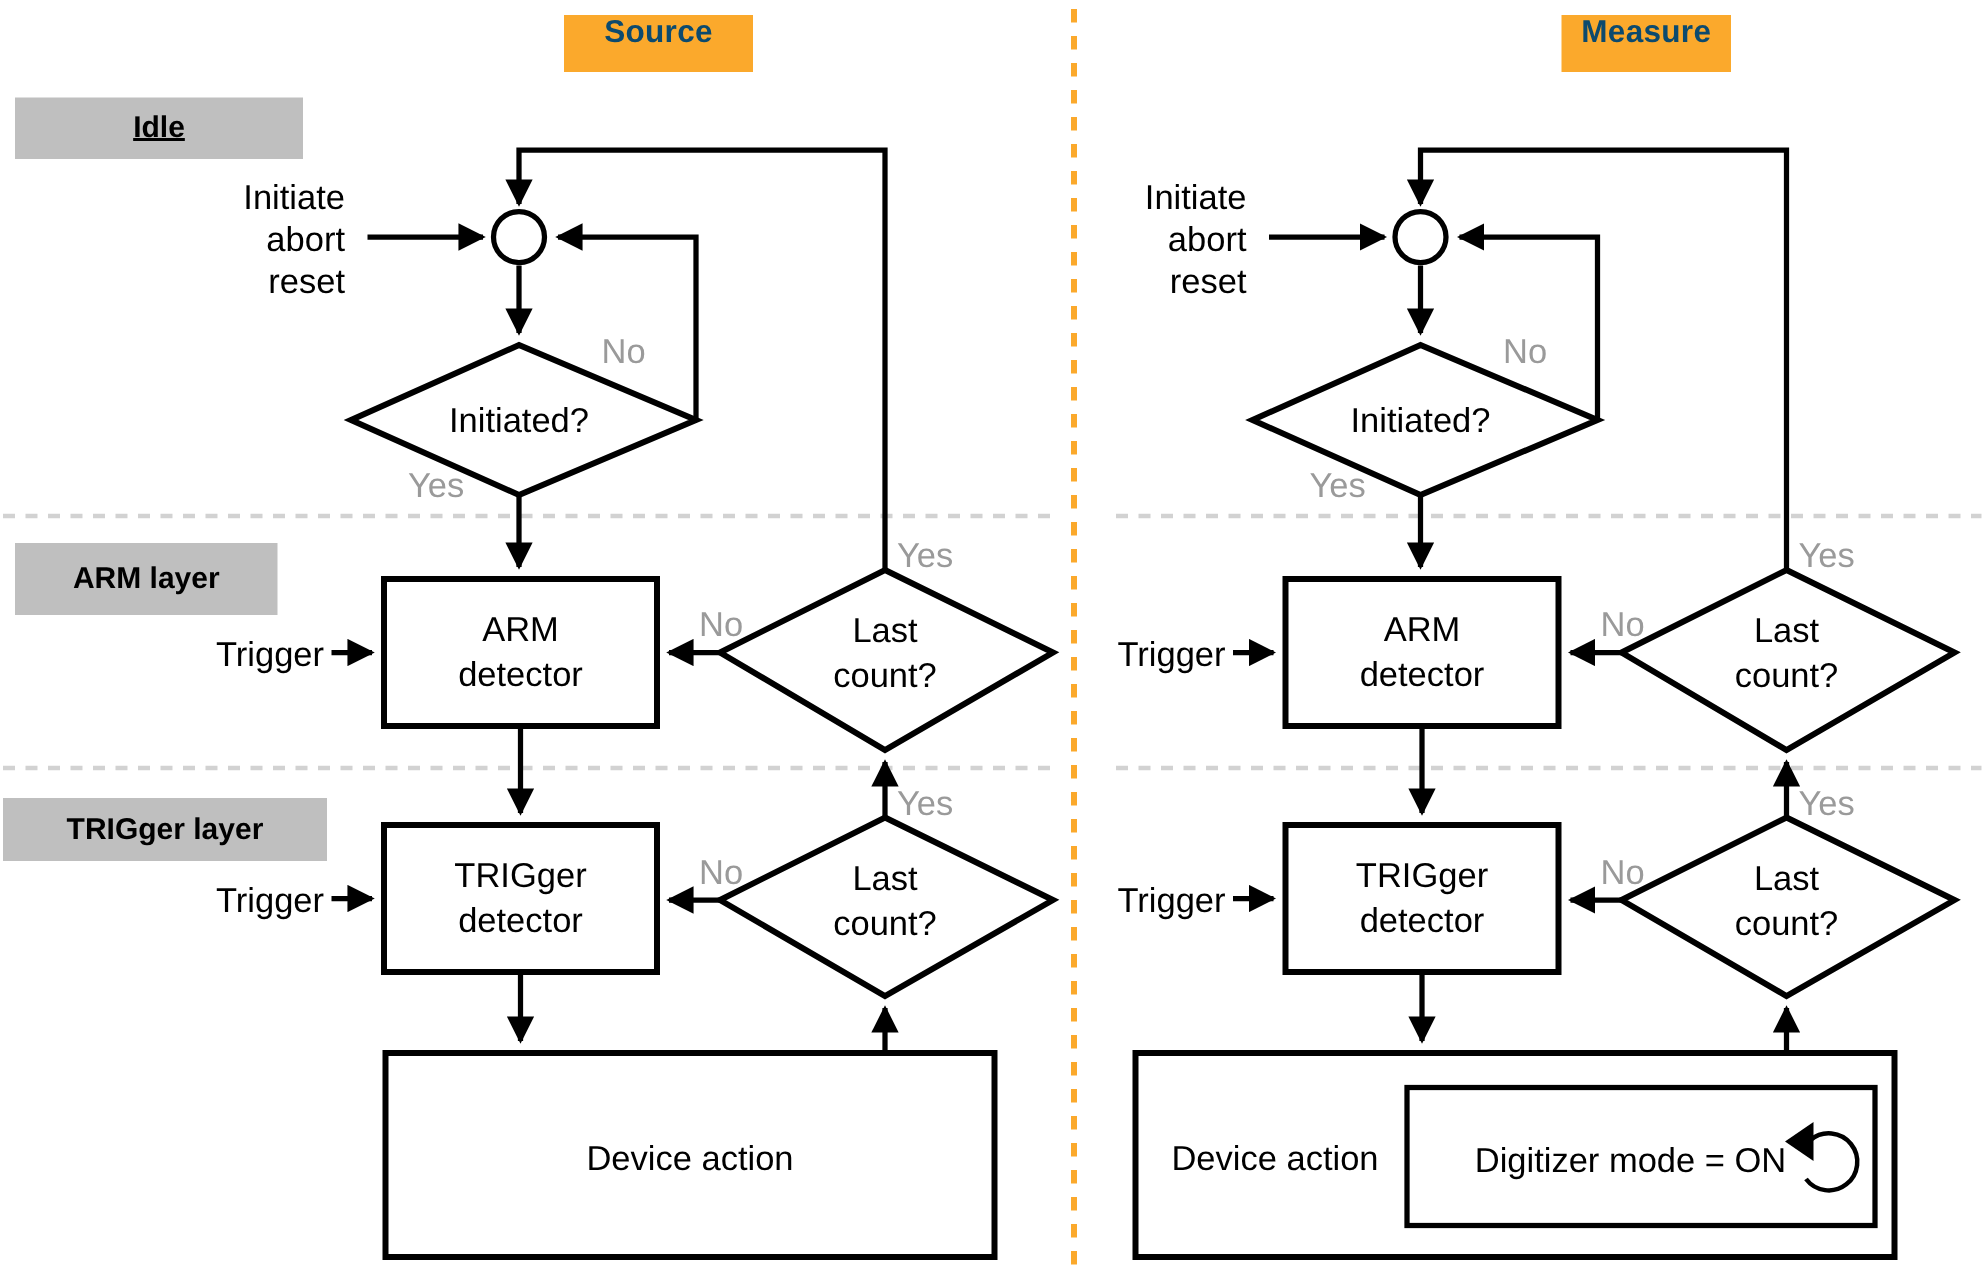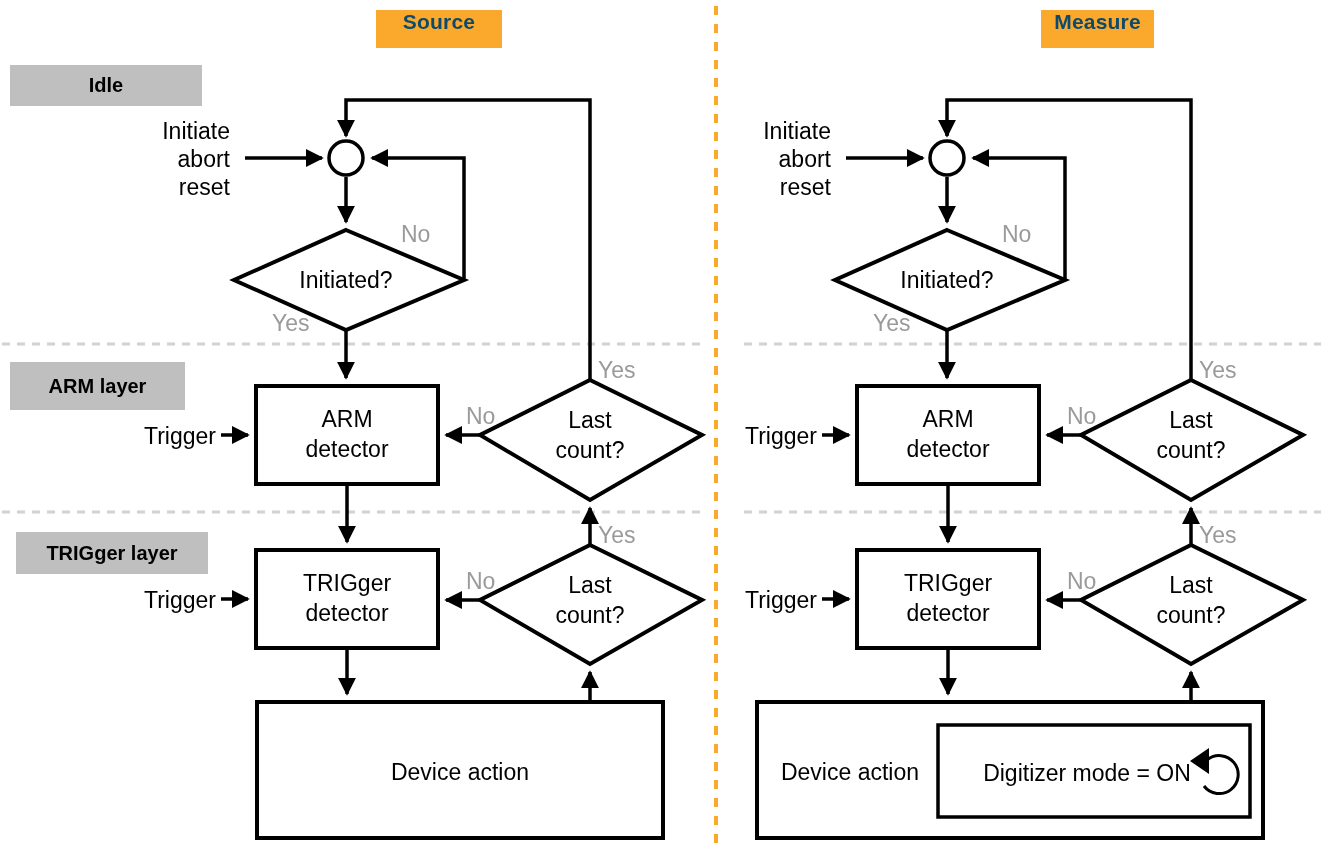--- a/index.html
+++ b/index.html
@@ -99,27 +99,27 @@
 
 <div id="stage">
 
   <div class="hdr-badge" style="left:376px; top:10px; width:126px; height:38px;">
     <span>Source</span>
   </div>
   <div class="hdr-badge" style="left:1007px; top:10px; width:113px; height:38px;margin-left:34px;">
     <span>Measure</span>
   </div>
 
-  <div class="layer-badge" style="left:10px; top:65px; width:192px; height:41px;">
+  <div class="layer-badge" style="left:10px; top:65px; width:192px; height:41px;text-decoration:underline;">
     <span>Idle</span>
   </div>
   <div class="layer-badge" style="left:10px; top:362px; width:175px; height:48px;">
     <span>ARM layer</span>
   </div>
-  <div class="layer-badge" style="left:16px; top:532px; width:192px; height:42px;">
+  <div class="layer-badge" style="left:2px; top:532px; width:216px; height:42px;">
     <span>TRIGger layer</span>
   </div>
 
   <svg id="diagram" viewBox="0 0 1323 857" xmlns="http://www.w3.org/2000/svg">
     <defs>
       <marker id="ah" viewBox="0 0 10 10" refX="9" refY="5" markerWidth="5.2" markerHeight="5.2" orient="auto-start-reverse">
         <path d="M 0 0 L 10 5 L 0 10 z" fill="#000000"></path>
       </marker>
     </defs>
 

